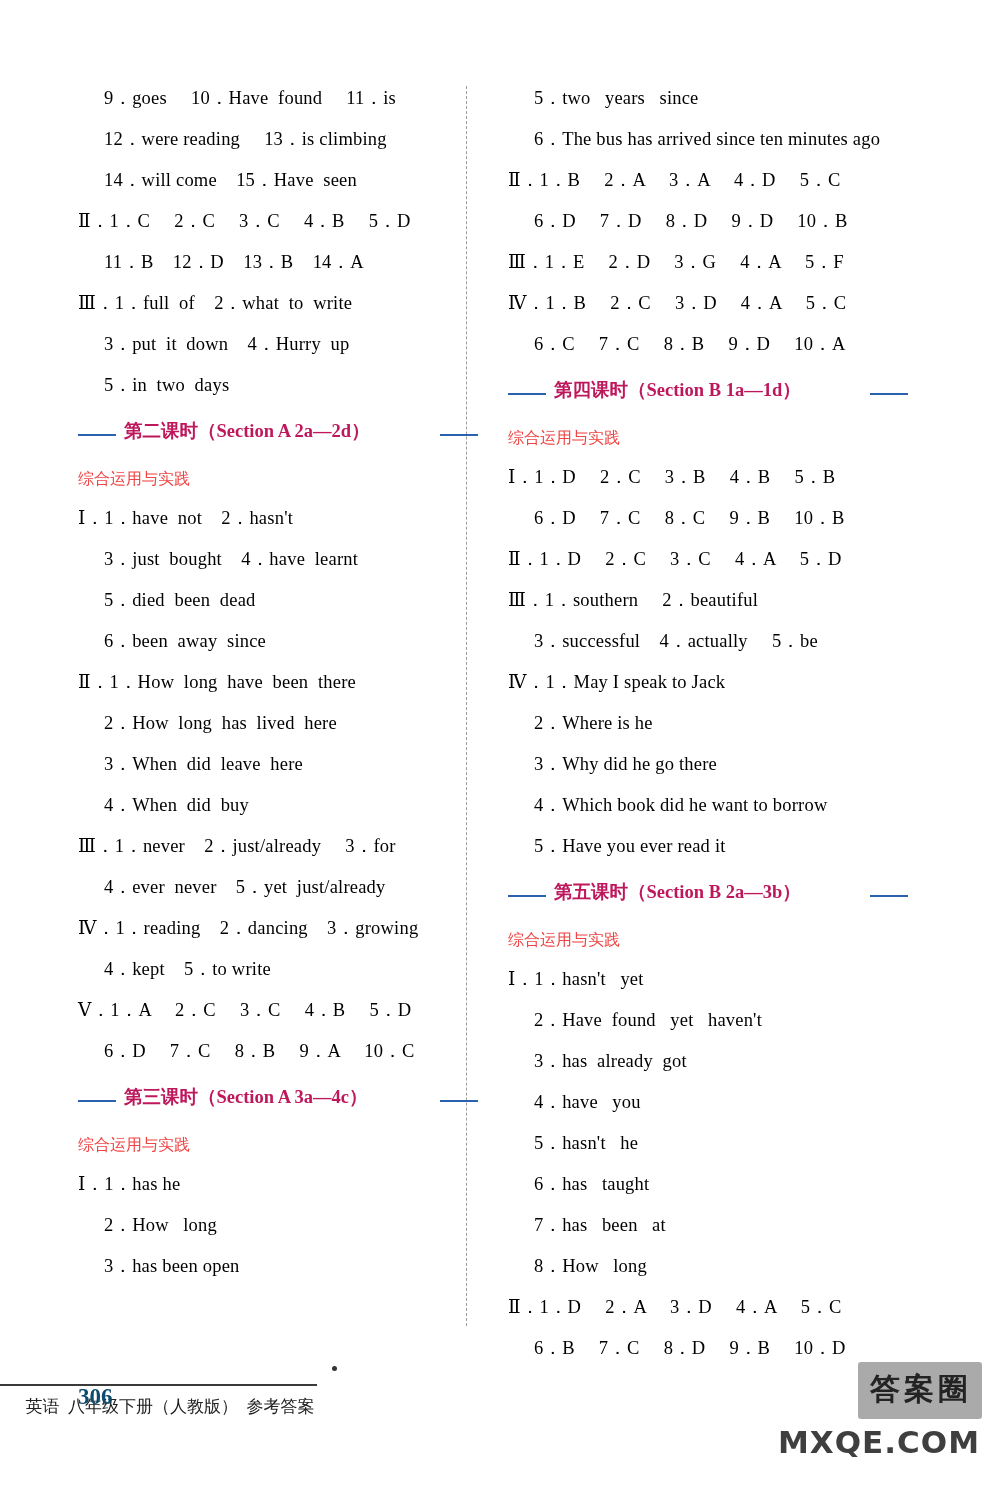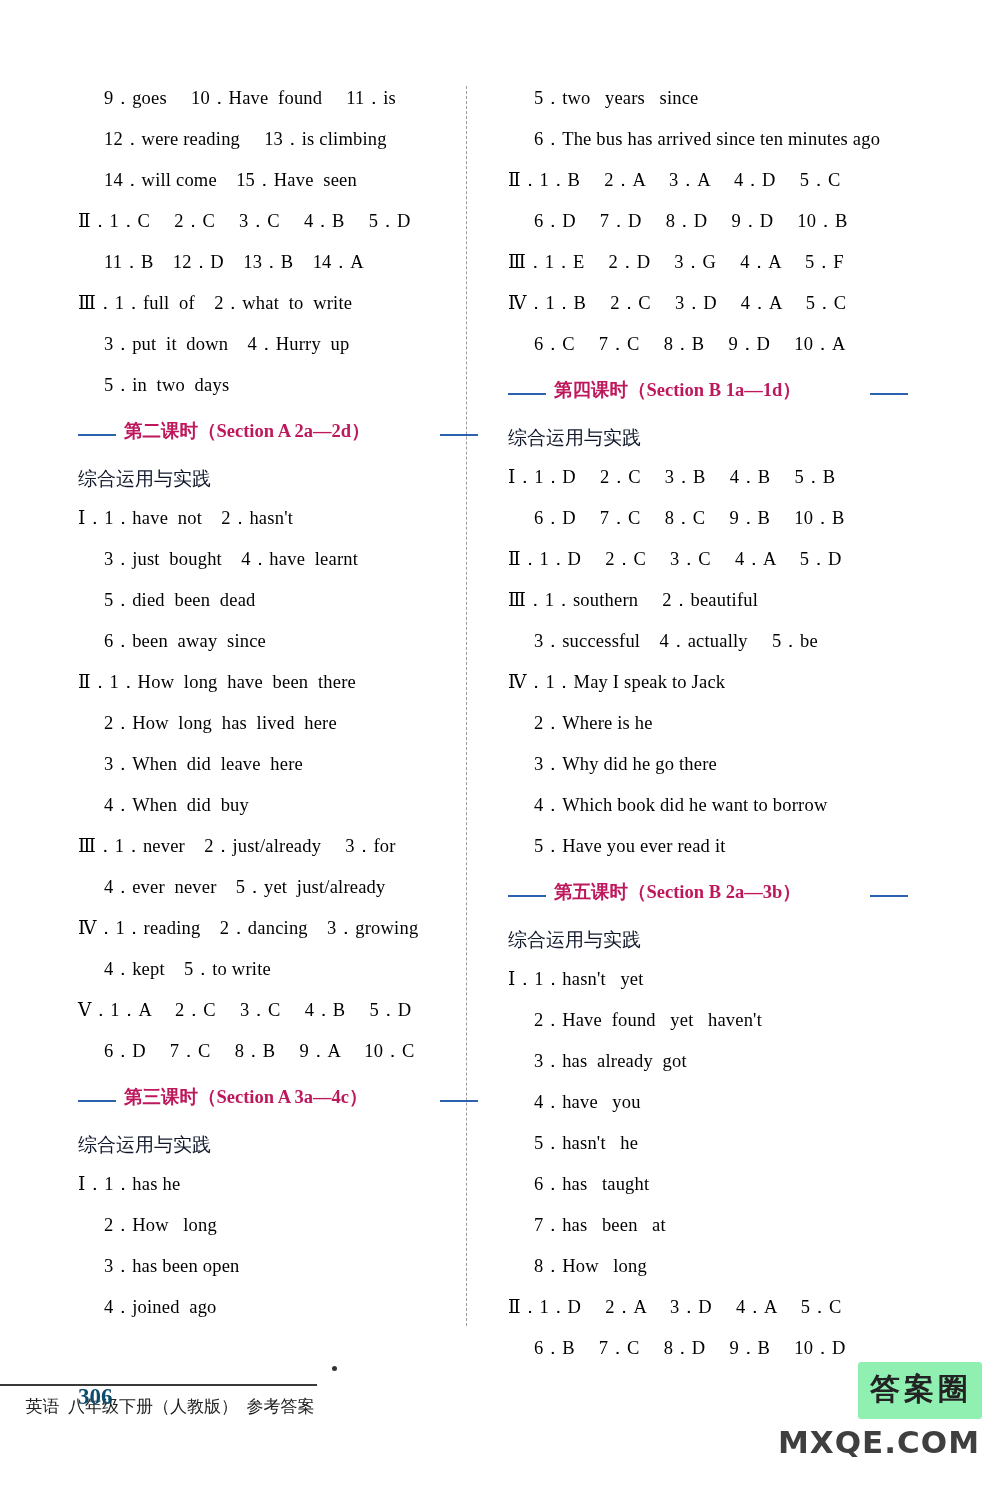--- a/index.html
+++ b/index.html
@@ -64,23 +64,23 @@
     position: absolute;
     top: 0;
     font-size: 18.5px;
     font-weight: bold;
     color: #be185d;
     white-space: pre;
     font-family: "Liberation Serif", serif;
   }
 
   .sub-head {
-    font-size: 19px;
+    font-size: 16px;
     line-height: 38px;
-    color: #0f172a;
+    color: #ef4444;
     white-space: pre;
   }
 
   
   .footer {
     position: absolute;
     left: 0;
     top: 1355px;
     width: 1000px;
     text-align: left;
@@ -127,21 +127,21 @@
     right: 8px;
     bottom: 6px;
     width: 240px;
     height: 128px;
     opacity: 0.92;
   }
   .wm-box {
     position: absolute;
     right: 10px;
     top: 0;
-    background: #86efac;
+    background: #a3a3a3;
     color: #111;
     font-family: "DejaVu Sans", sans-serif;
     font-weight: bold;
     font-size: 30px;
     letter-spacing: 4px;
     padding: 7px 10px 9px 12px;
     border-radius: 3px;
     white-space: pre;
   }
   .wm-url {
@@ -194,21 +194,20 @@
       <div class="line indent1">6．D     7．C     8．B     9．A     10．C</div>
       <div class="sec-head">
         <span class="bar-left" style="left: 0px; width: 38px;"></span>
         <span class="label" style="left: 46px; font-family: Liberation Serif, serif;">第三课时（Section A 3a—4c）</span>
         <span class="bar-right" style="right: 0px; width: 38px;"></span>
       </div>
       <div class="sub-head">综合运用与实践</div>
       <div class="line indent0">Ⅰ．1．has he</div>
       <div class="line indent1">2．How   long</div>
       <div class="line indent1">3．has been open</div>
-      <div class="line indent1">4．joined  ago</div>
     </div>
   <div class="col col-right" id="right-col">
       <div class="line indent1">5．two   years   since</div>
       <div class="line indent1">6．The bus has arrived since ten minutes ago</div>
       <div class="line indent0">Ⅱ．1．B     2．A     3．A     4．D     5．C</div>
       <div class="line indent1">6．D     7．D     8．D     9．D     10．B</div>
       <div class="line indent0">Ⅲ．1．E     2．D     3．G     4．A     5．F</div>
       <div class="line indent0">Ⅳ．1．B     2．C     3．D     4．A     5．C</div>
       <div class="line indent1">6．C     7．C     8．B     9．D     10．A</div>
       <div class="sec-head">

